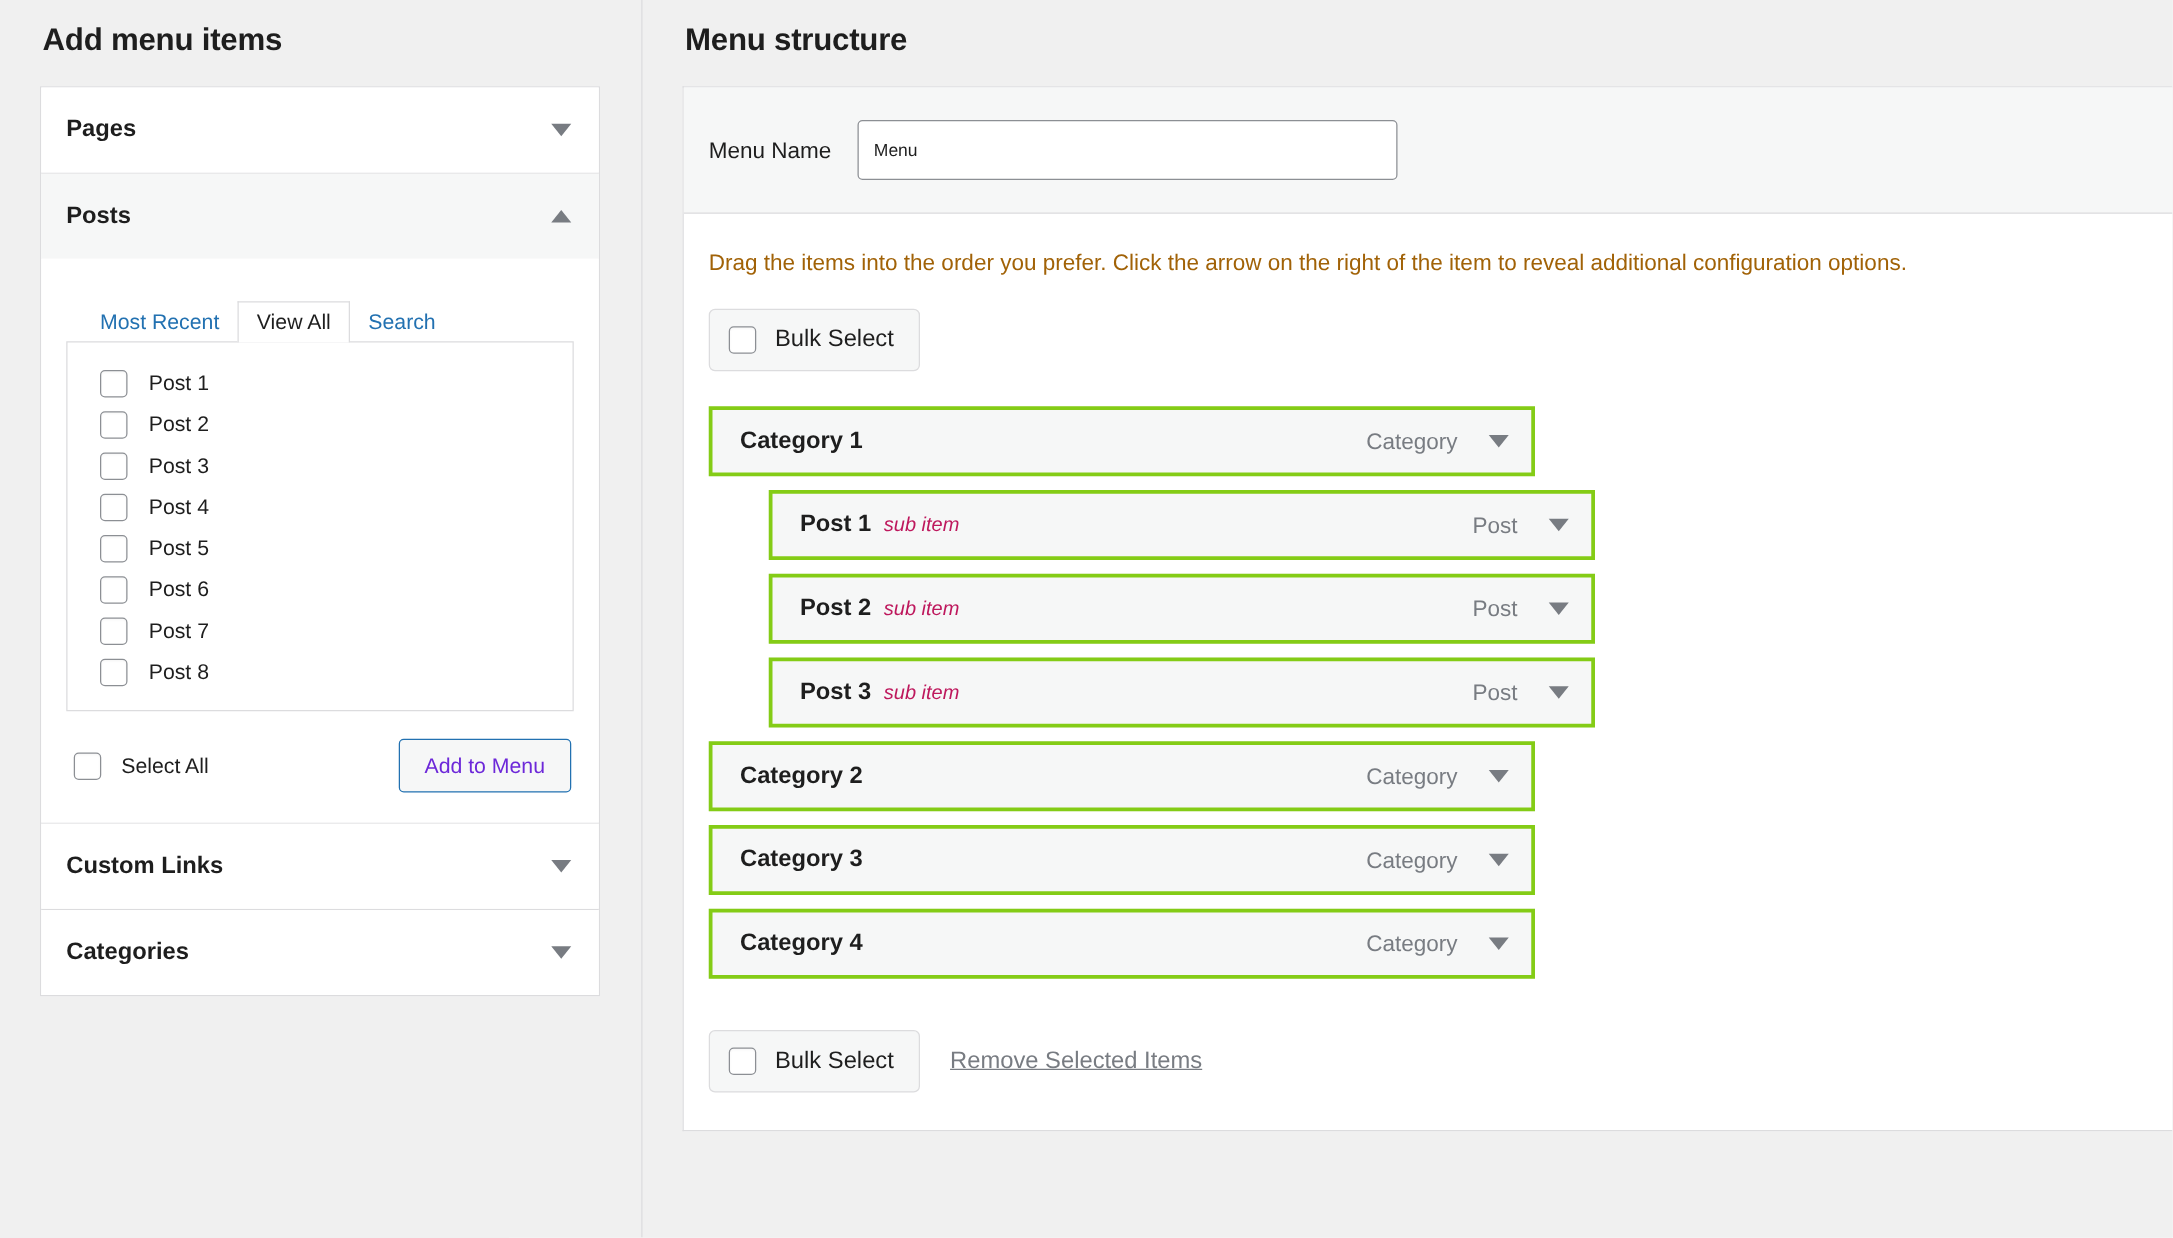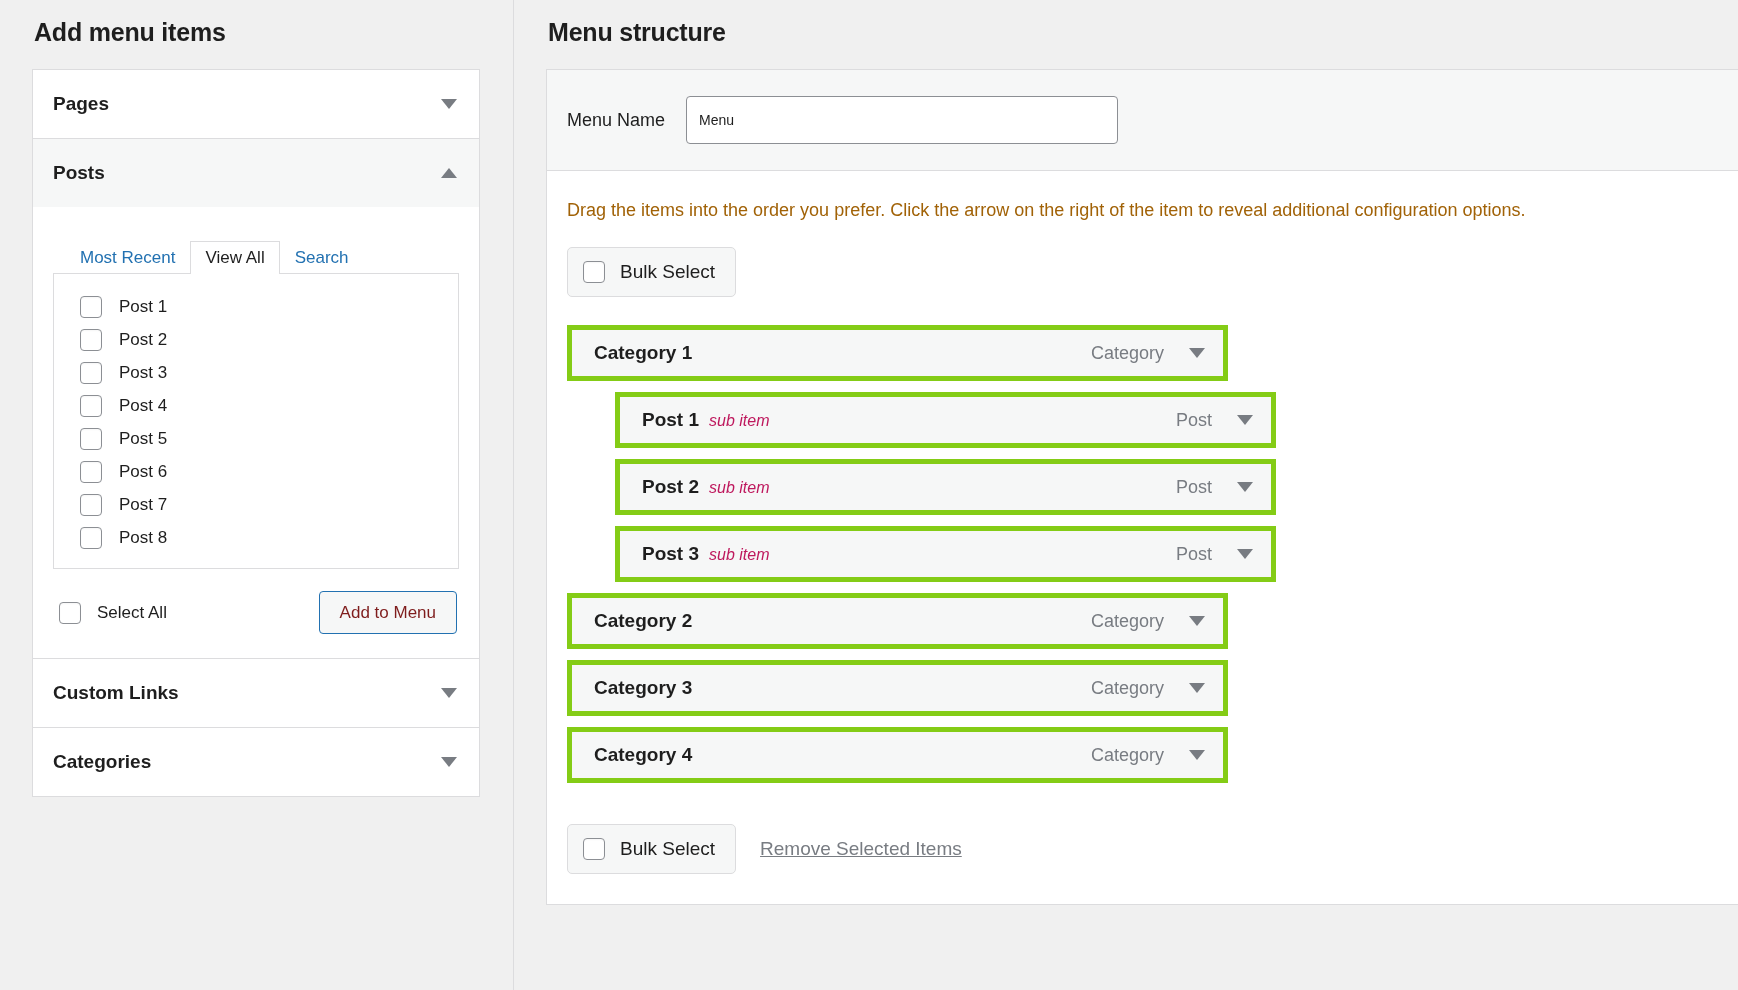--- a/index.html
+++ b/index.html
@@ -132,21 +132,21 @@
     display: flex;
     align-items: center;
   }
   .select-all .lbl {
     font-size: 17px;
     margin-left: 16px;
     color: #1e1e1e;
   }
   .btn-secondary {
     border: 1px solid #2271b1;
-    color: #7f1d1d;
+    color: #6d28d9;
     background: #f6f7f7;
     border-radius: 4px;
     font-size: 17px;
     padding: 12px 20px;
     font-family: "Liberation Sans", sans-serif;
     cursor: pointer;
     line-height: 1;
   }
 
   .left-divider {
@@ -219,21 +219,21 @@
     color: #1e1e1e;
     margin-left: 15px;
   }
 
   .menu-items { margin-top: 28px; }
   .mi {
     display: flex;
     align-items: center;
     justify-content: space-between;
     background: #f6f7f7;
-    border: 5px solid #84cc16;
+    border: 3px solid #84cc16;
     height: 56px;
     padding: 0 18px 0 22px;
     margin-bottom: 11px;
     cursor: move;
   }
   .mi.depth0 { width: 661px; }
   .mi.depth1 { width: 661px; margin-left: 48px; }
   .mi-left { display: flex; align-items: baseline; }
   .mi-title {
     font-size: 19px;

